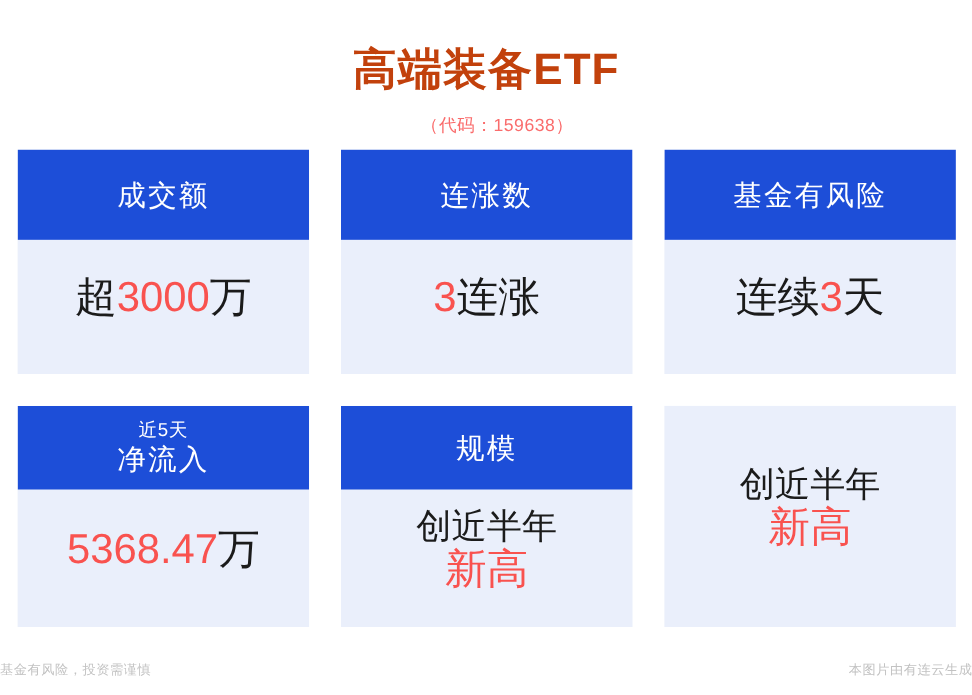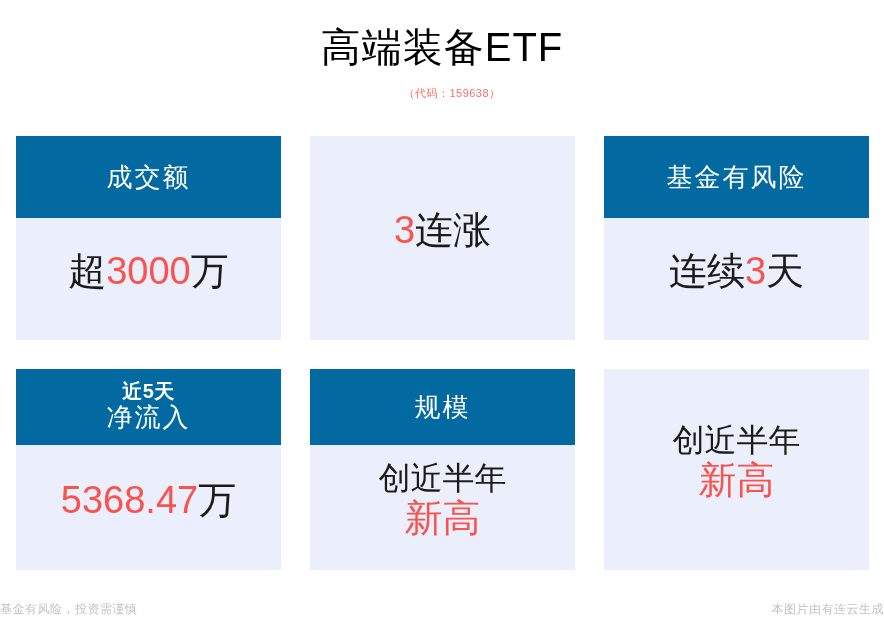--- a/index.html
+++ b/index.html
@@ -23,28 +23,28 @@
     box-sizing: border-box;
   }
 
   
   .header {
     padding-top: 22px;
     text-align: center;
   }
   .main-title {
     font-size: 40px;
-    font-weight: normal;
-    color: #000000;
+    font-weight: bold;
+    color: #c2410c;
     letter-spacing: 1px;
     line-height: 50px;
-    margin: 0;
+    margin: 16px;
   }
   .sub-title {
-    font-size: 11px;
+    font-size: 16px;
     color: #fa6c6c;
     line-height: 22px;
     margin-top: 10px;
     letter-spacing: 0.5px;
     padding-left: 20px;
   }
 
   
   .grid {
     position: absolute;
@@ -59,36 +59,36 @@
     width: 265px;
     background: #eaefFb;
     display: flex;
     flex-direction: column;
     overflow: hidden;
   }
   .card.row1 { height: 204px; }
   .card.row2 { height: 201px; }
 
   .card-head {
-    background: #0369a1;
+    background: #1d4ed8;
     color: #ffffff;
     display: flex;
     flex-direction: column;
     align-items: center;
     justify-content: center;
     text-align: center;
     box-sizing: border-box;
   }
   .card.row1 .card-head { height: 82px; }
   .card.row2 .card-head { height: 76px; }
 
   .head-line-sm {
-    font-size: 20px;
+    font-size: 17px;
     line-height: 20px;
-    font-weight: bold;
+    font-weight: normal;
     letter-spacing: 0.5px;
   }
   .head-line-lg {
     font-size: 26px;
     line-height: 32px;
     font-weight: normal;
     letter-spacing: 2px;
   }
   .card.row2 .head-line-lg { letter-spacing: 2px; }
 
@@ -154,20 +154,23 @@
   <div class="grid">
       <div class="card row1">
         <div class="card-head">
           <div class="head-line-lg">成交额</div>
         </div>
         <div class="card-body">
           <div class="body-line big"><span class="txt-dark">超</span><span class="txt-red">3000</span><span class="txt-dark">万</span></div>
         </div>
       </div>
       <div class="card row1">
+        <div class="card-head">
+          <div class="head-line-lg">连涨数</div>
+        </div>
         <div class="card-body">
           <div class="body-line big"><span class="txt-red">3</span><span class="txt-dark">连涨</span></div>
         </div>
       </div>
       <div class="card row1">
         <div class="card-head">
           <div class="head-line-lg">基金有风险</div>
         </div>
         <div class="card-body">
           <div class="body-line big"><span class="txt-dark">连续</span><span class="txt-red">3</span><span class="txt-dark">天</span></div>

